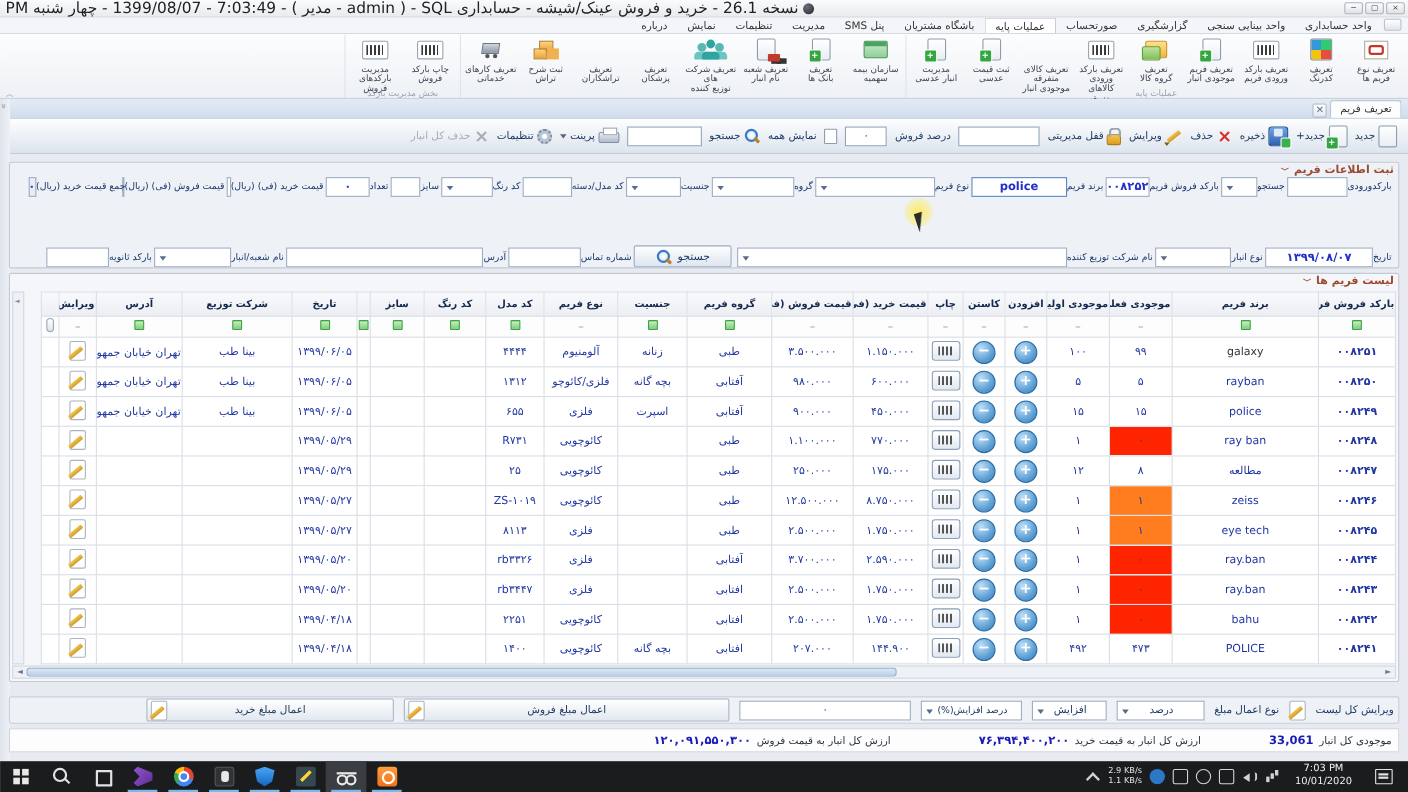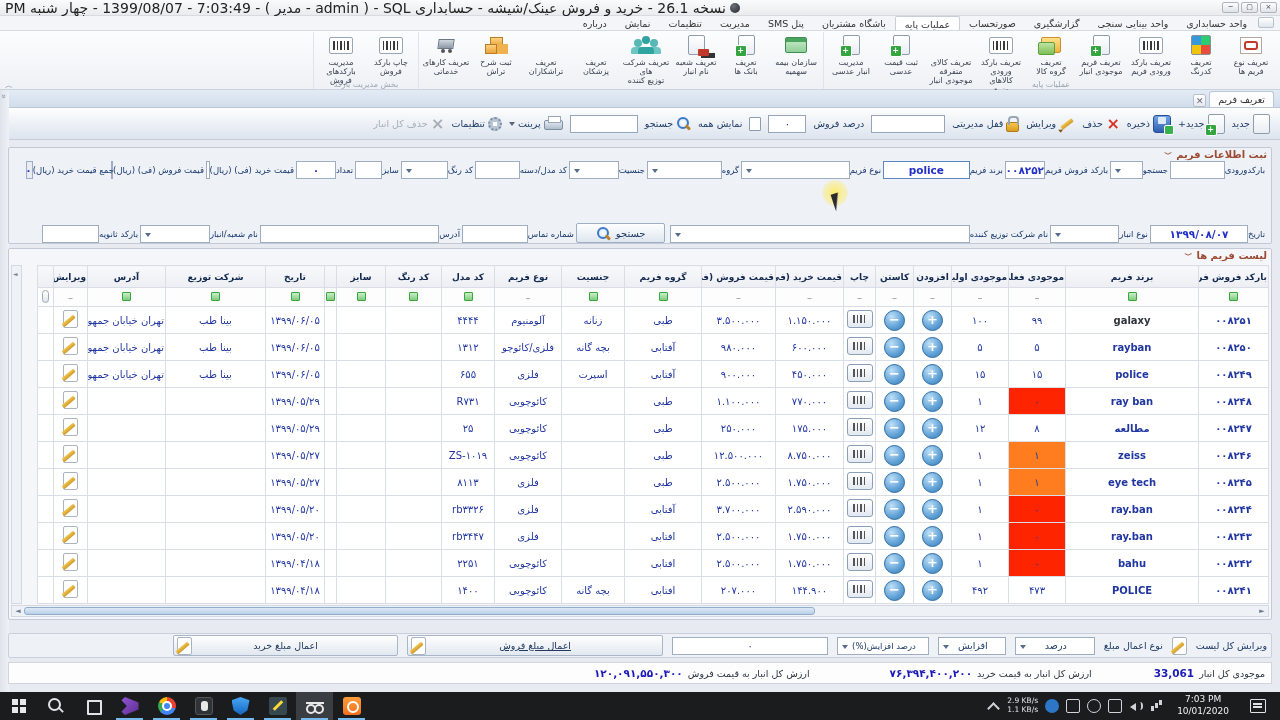--- a/index.html
+++ b/index.html
@@ -103,21 +103,21 @@
   
   .gridbox{position:absolute;top:248px;left:8px;right:8px;height:372px;background:#f4f6f9;border:1px solid #c3cad6;border-radius:2px;}
   .grid-wrap{position:absolute;top:16px;right:2px;left:2px;}
   .vscroll{position:absolute;top:16px;left:2px;width:11px;bottom:15px;background:#eef1f5;border:1px solid #d3d9e2;}
   .vscroll::before{content:"◄";position:absolute;top:4px;left:1px;font-size:6px;color:#7d8a9c;}
   table.grid{border-collapse:collapse;table-layout:fixed;width:1232px;margin-left:13px;background:#fff;}
   table.grid th,table.grid td{border:1px solid #d9dee6;overflow:hidden;white-space:nowrap;text-align:center;padding:0 1px;}
   table.grid thead th{height:22px;background:linear-gradient(#f8f9fb,#eceef3);font-size:9px;color:#13294e;font-weight:bold;}
   table.grid tr.filter td{height:19px;background:#fdfdfe;color:#8a94a4;}
   table.grid tbody td{height:27px;font-size:10px;color:#2036a0;}
-  td.c-brand{font-weight:bold;font-size:11px;}
+  td.c-brand{font-weight:normal;font-size:11px;}
   td.c-barcode{font-weight:bold;}
   td.bg-red{background:#fe2400;color:#c41b00;}
   td.bg-orange{background:#ff7d1e;color:#313f86;}
   tr.sel td.c-brand{color:#30343c;}
   .f-on{display:inline-block;width:9px;height:9px;border:1px solid #3aa73a;background:linear-gradient(#cdeccd,#7fcc7f);border-radius:1px;}
   .f-capsule{display:inline-block;width:7px;height:13px;border:1px solid #9aa7b7;border-radius:4px;background:linear-gradient(#fff,#dfe5ec);}
   .btn-plus,.btn-minus{display:inline-flex;width:21px;height:21px;border-radius:50%;background:radial-gradient(circle at 35% 30%,#bfe0f8,#5d9fd4 62%,#3c7fb5);border:1px solid #2e6da4;color:#fff;align-items:center;justify-content:center;font-weight:bold;font-size:13px;line-height:1;}
   .btn-plus::after{content:"+";margin-top:-1px;}
   .btn-minus::after{content:"−";margin-top:-2px;}
   .btn-print{display:inline-block;width:26px;height:18px;border:1px solid #8ba0b8;border-radius:3px;background:linear-gradient(#fff,#e3e9f1);position:relative;}
@@ -882,21 +882,21 @@
   <span class="ft-select" style="min-width:80px;">
     <span>درصد</span>
   </span>
   <span class="ft-select" style="min-width:68px;">
     <span>افزایش</span>
   </span>
   <span class="ft-select" style="min-width:70px;font-size:8.5px;">
     <span>درصد افزایش(%)</span>
   </span>
   <input class="ft-input" style="width: 156px;" value="۰">
-  <span class="ft-bigbtn" style="width:256px;text-decoration:underline;">
+  <span class="ft-bigbtn" style="width:296px;">
     <span class="ic ic-edit"></span>
     <span>اعمال مبلغ فروش</span>
   </span>
   <span class="ft-bigbtn" style="width:225px;">
     <span class="ic ic-edit"></span>
     <span>اعمال مبلغ خرید</span>
   </span>
 </div>
 
 <div class="statusbar">

